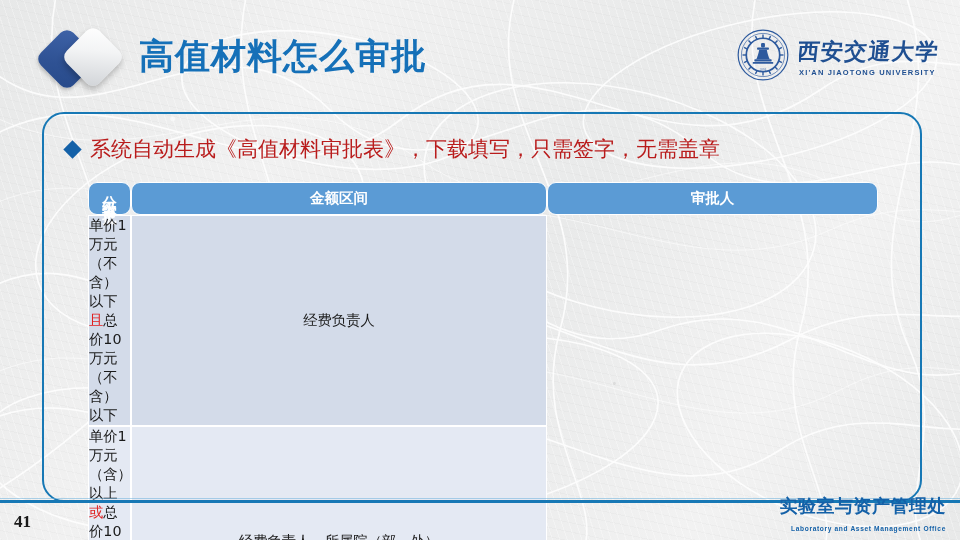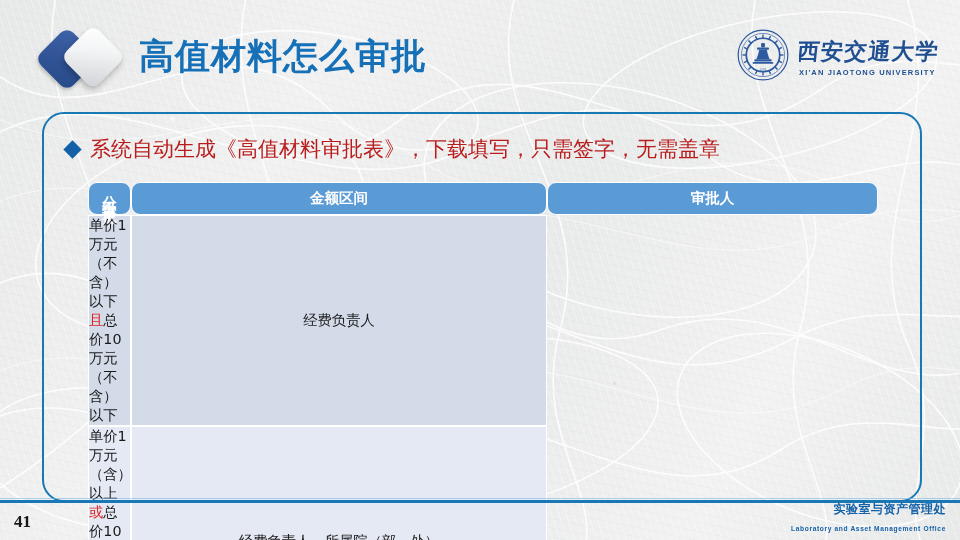--- a/index.html
+++ b/index.html
@@ -204,21 +204,21 @@
     position: absolute;
     left: 14px; bottom: 8px;
     font-size: 17px;
     font-weight: bold;
     color: #1a1a1a;
     font-family: Liberation Serif, serif;
   }
   #footer-dept {
     position: absolute;
     right: 14px; bottom: 22px;
-    font-size: 12px;
+    font-size: 18px;
     font-weight: bold;
     color: #1461a8;
     letter-spacing: .5px;
     text-align: right;
   }
   #footer-dept-en {
     position: absolute;
     right: 14px; bottom: 8px;
     font-size: 6.6px;
     font-weight: bold;

